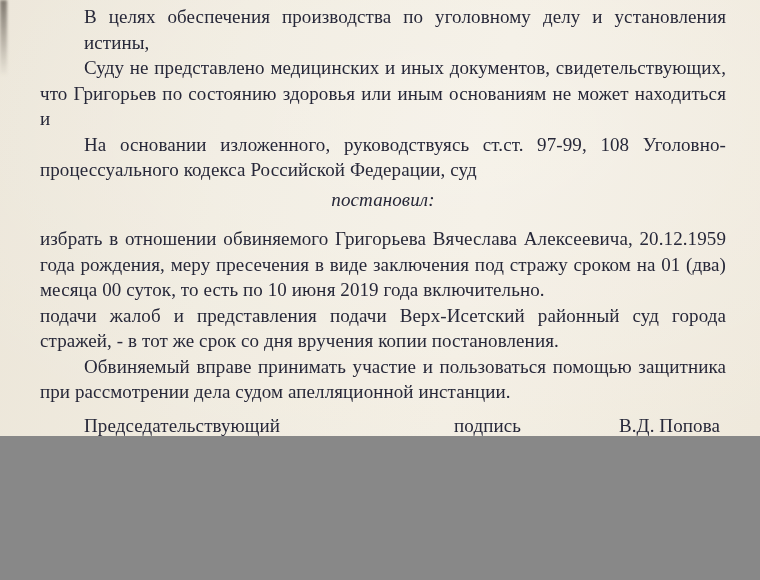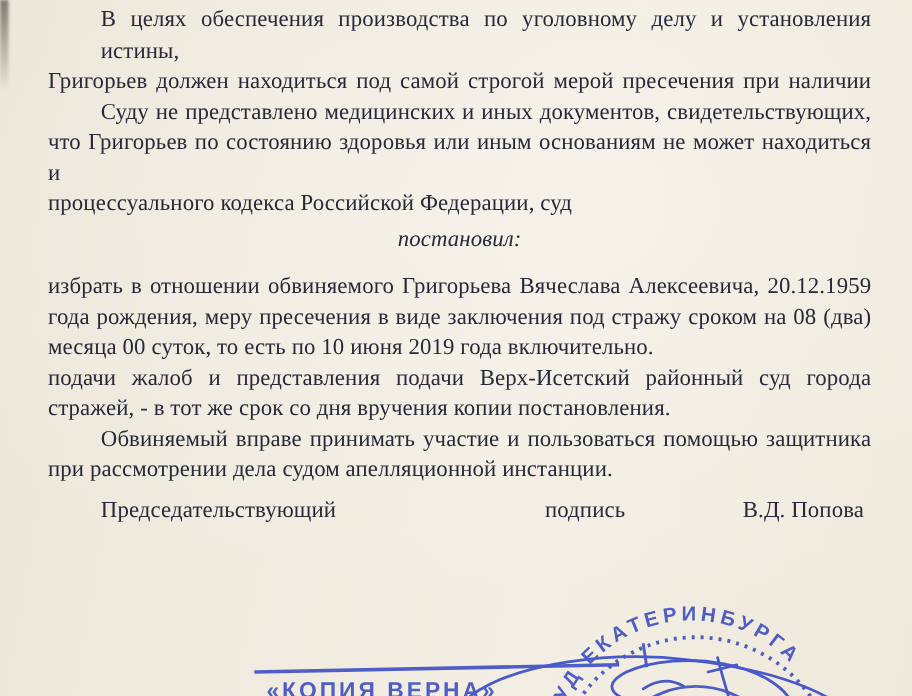--- a/index.html
+++ b/index.html
@@ -1,18 +1,18 @@
 <!DOCTYPE html>
 <html lang="ru"><head>
 <meta charset="utf-8">
 <style>
   html,body{margin:0;padding:0;background:#888;}
   .page{
     position:relative;
-    width:760px;height:580px;
+    width:760px;height:436px;
     overflow:hidden;
     background:
       radial-gradient(ellipse 900px 500px at 60% 30%, rgba(255,255,255,.25), rgba(255,255,255,0) 70%),
       linear-gradient(100deg,#ece6d9 0%, #f0ebdf 30%, #f3eee3 62%, #efe9dc 100%);
     font-family:"Liberation Serif","DejaVu Serif",serif;
     color:#272839;
   }
   .edge-shadow{
     position:absolute;left:0;top:0;width:7px;height:90px;
     background:linear-gradient(180deg, rgba(40,32,24,.55), rgba(40,32,24,0) 85%);
@@ -56,37 +56,37 @@
 </head>
 <body>
 
 <div class="page">
   <div class="edge-shadow"></div>
 
   <div class="body-text">
 
     <p class="para">
       <span class="line ind jl">В целях обеспечения производства по уголовному делу и установления истины,</span>
-      <span class="line jl">Григорьев должен находиться под самой строгой мерой пресечения при наличии</span>
     </p>
 
     <p class="para">
       <span class="line ind jl">Суду не представлено медицинских и иных документов, свидетельствующих,</span>
       <span class="line jl">что Григорьев по состоянию здоровья или иным основаниям не может находиться и</span>
     </p>
 
     <p class="para">
+      <span class="line ind jl">На основании изложенного, руководствуясь ст.ст. 97-99, 108 Уголовно-</span>
       <span class="line">процессуального кодекса Российской Федерации, суд</span>
     </p>
 
     <p class="para heading">постановил:</p>
 
     <p class="para">
       <span class="line jl">избрать в отношении обвиняемого Григорьева Вячеслава Алексеевича, 20.12.1959</span>
-      <span class="line jl">года рождения, меру пресечения в виде заключения под стражу сроком на 08 (два)</span>
+      <span class="line jl">года рождения, меру пресечения в виде заключения под стражу сроком на 01 (два)</span>
       <span class="line">месяца 00 суток, то есть по 10 июня 2019 года включительно.</span>
     </p>
 
     <p class="para">
       <span class="line jl">подачи жалоб и представления подачи Верх-Исетский районный суд города</span>
       <span class="line">стражей, - в тот же срок со дня вручения копии постановления.</span>
     </p>
 
     <p class="para">
       <span class="line ind jl">Обвиняемый вправе принимать участие и пользоваться помощью защитника</span>

